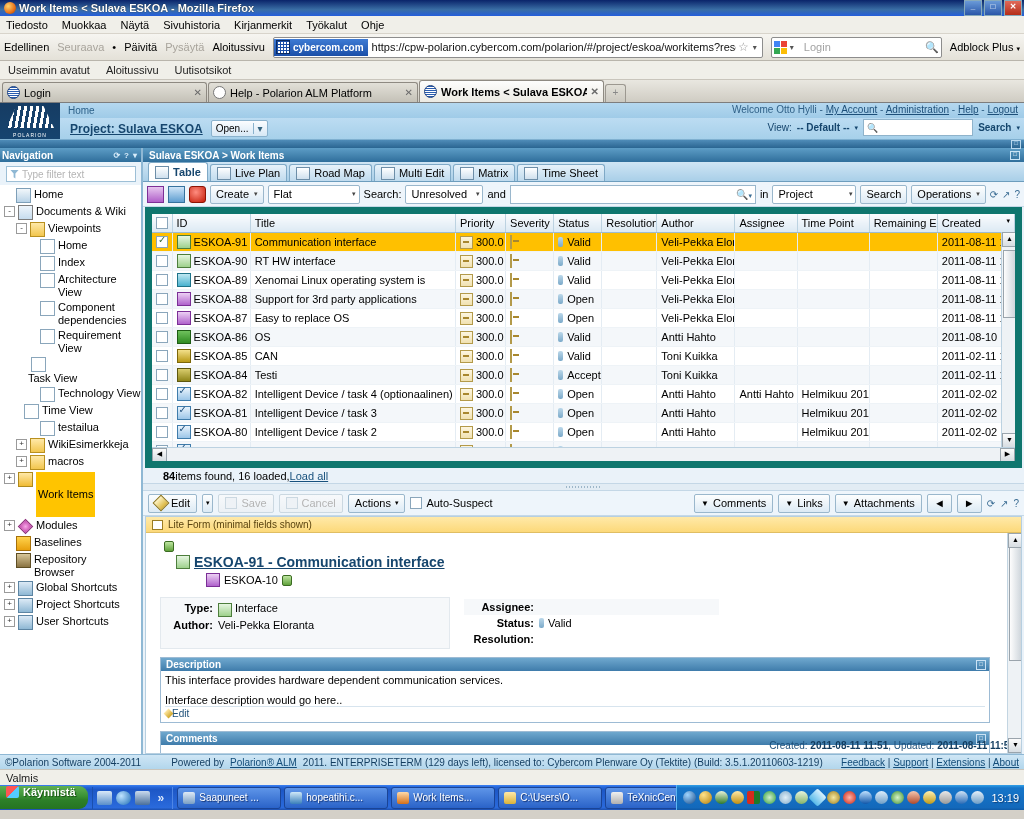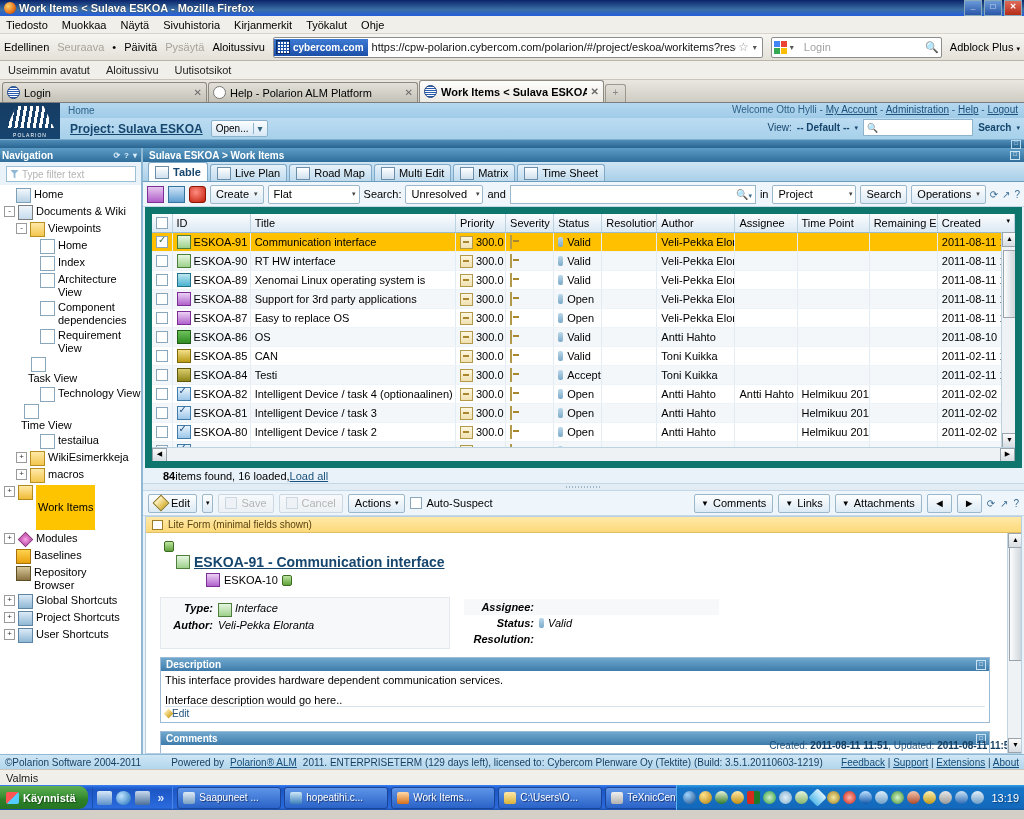--- a/index.html
+++ b/index.html
@@ -193,21 +193,21 @@
   .chkwrap{display:flex;align-items:center;gap:4px;font-size:11px;}
 
   .formpane{flex:1;background:#fff;border:1px solid #b7cfe0;margin:0 2px 0 2px;position:relative;overflow:hidden;}
   .liteform{height:15px;background:linear-gradient(to bottom,#ffe9a8,#fcd97a);border-bottom:1px solid #e0be63;
     display:flex;align-items:center;gap:5px;padding-left:6px;font-size:10px;color:#5a4410;}
   .liteform .fico{width:9px;height:8px;border:1px solid #9a7c23;background:#fff;}
   .wi-title{font-size:14px;font-weight:bold;color:#16466e;text-decoration:underline;}
   .pinico{width:8px;height:9px;background:linear-gradient(to bottom,#bfe6a2,#5fa13a);border:1px solid #3b6c22;border-radius:2px;display:inline-block;}
   .fieldtable{display:flex;gap:0;margin-top:10px;}
   .fcol{flex:1;}
-  .fline{display:flex;font-size:11px;line-height:16px;font-style:italic;}
+  .fline{display:flex;font-size:11px;line-height:16px;}
   .fline .k{font-weight:bold;text-align:right;padding-right:5px;}
   .sect{margin-top:8px;border:1px solid #9dbbd4;}
   .secthdr{height:13px;background:linear-gradient(to bottom,#6fa8ce,#3f7cab);color:#fff;font-weight:bold;font-size:10px;
     display:flex;align-items:center;padding-left:5px;position:relative;}
   .secthdr .mini{position:absolute;right:3px;top:2px;width:8px;height:8px;border:1px solid #cce3f5;font-size:6px;line-height:6px;text-align:center;}
   .sectbody{background:#fff;padding:3px 4px;font-size:11px;}
   .editlink{color:#1d4f79;font-size:10px;border-top:1px solid #d7e4ee;padding-top:1px;}
   .subtabs{display:flex;align-items:flex-end;gap:0;margin-top:4px;}
   .subtab{height:15px;display:flex;align-items:center;padding:0 10px;font-size:11px;border:1px solid #b9cfdf;
     background:linear-gradient(to bottom,#f6fafd,#dfeaf3);border-bottom:none;}
@@ -226,21 +226,21 @@
     display:flex;align-items:center;font-size:10px;color:#123c5f;padding:0 5px;gap:6px;}
   .pfooter a{color:#134c78;}
   .pfooter .right{margin-left:auto;white-space:nowrap;}
 
   
   .statusbar{height:15px;background:#f0efe9;border-top:1px solid #c9c5bc;display:flex;align-items:center;padding-left:6px;font-size:11px;color:#222;}
 
   
   .taskbar{height:25px;background:linear-gradient(to bottom,#3c81f3 0,#2565d8 9%,#1d57c6 18%,#2a6adc 90%,#1c4fae 100%);
     display:flex;align-items:center;}
-  .startbtn{height:23px;display:flex;align-items:center;gap:4px;padding:0 12px 0 6px;margin-right:4px;font-weight:bold;font-size:11px;color:#fff;
+  .startbtn{height:23px;display:flex;gap:4px;padding:0 12px 0 6px;margin-right:4px;font-weight:bold;font-size:11px;color:#fff;
     background:linear-gradient(to bottom,#5fb052,#3a9134 45%,#2d8029 60%,#257422);
     border-radius:0 9px 9px 0;text-shadow:1px 1px 1px #14490f;}
   .startbtn .wflag{width:13px;height:12px;
     background:linear-gradient(135deg,#f55 50%,#5cf 50%);border-radius:2px;}
   .qlaunch{display:flex;align-items:center;gap:4px;padding:0 4px;border-left:1px solid #1a4fae;border-right:1px solid #4e86e6;height:22px;}
   .qi{width:15px;height:14px;border-radius:2px;}
   .qi.a{background:linear-gradient(to bottom,#d8e8f8,#5b8fc9);}
   .qi.b{background:radial-gradient(circle at 35% 35%,#bfe4ff,#1b6bb5);border-radius:50%;}
   .qi.c{background:linear-gradient(to bottom,#c9daee,#4a6f9a);}
   .chev{color:#dce8fa;font-size:12px;font-weight:bold;padding:0 4px;}
@@ -437,21 +437,21 @@
           <div class="tnode" style="padding-left: 28px; flex-direction: column;">
             <span class="sp"></span>
             <span class="ico page"></span>
             <span class="lbl">Task View</span>
           </div>
           <div class="tnode" style="padding-left: 28px;">
             <span class="sp"></span>
             <span class="ico page"></span>
             <span class="lbl">Technology View</span>
           </div>
-          <div class="tnode" style="padding-left: 21px; flex-direction: column;">
+          <div class="tnode" style="padding-left: 12px;">
             <span class="sp"></span>
             <span class="ico page"></span>
             <span class="lbl">Time View</span>
           </div>
           <div class="tnode" style="padding-left: 28px;">
             <span class="sp"></span>
             <span class="ico page"></span>
             <span class="lbl">testailua</span>
           </div>
           <div class="tnode" style="padding-left: 16px;">

